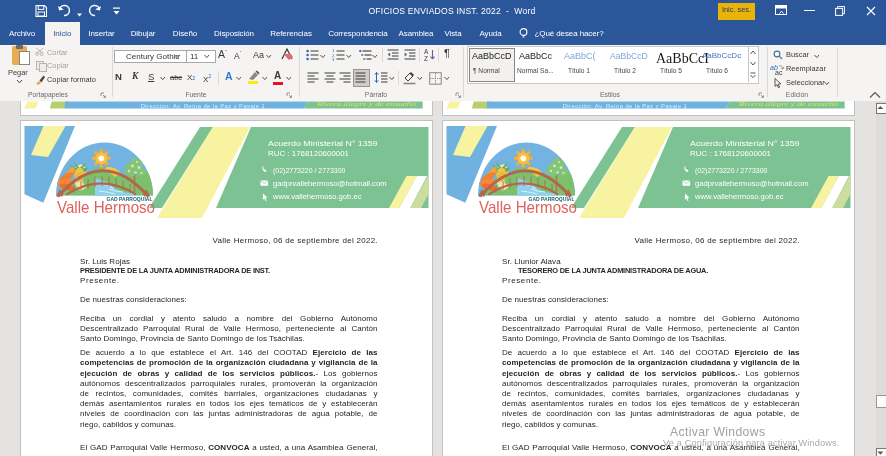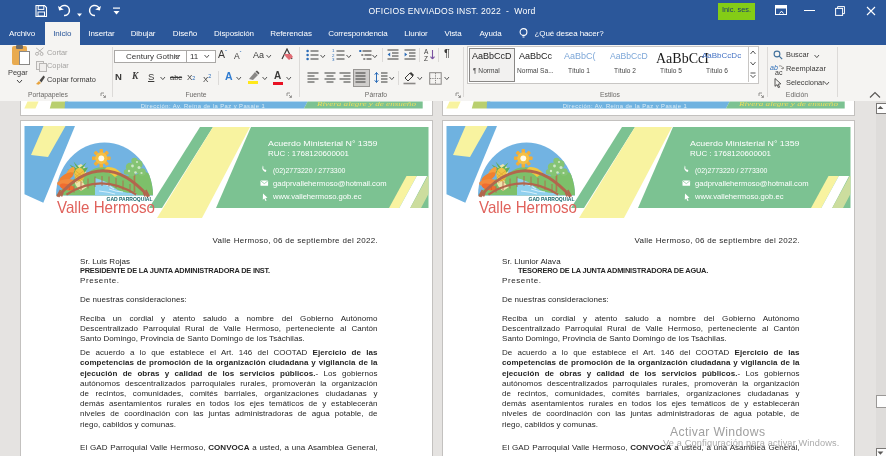--- a/index.html
+++ b/index.html
@@ -38,21 +38,21 @@
 </svg>
 <svg class="abs" style="left:87px;top:4px" width="16" height="14" viewBox="0 0 16 14">
  <path d="M12.5 5.5 A5 5 0 1 0 8 11.5" fill="none" stroke="#fff" stroke-width="1.5"></path>
  <path d="M14 2 L12.8 6.6 L8.2 5.4 Z" fill="#fff"></path>
 </svg>
 <svg class="abs" style="left:112px;top:7px" width="10" height="9" viewBox="0 0 10 9">
  <rect x="1" y="0.5" width="7" height="1.2" fill="#fff"></rect>
  <path d="M1.5 4 l6 0 l-3 3.4 z" fill="#fff"></path>
 </svg>
 <div class="abs" style="left:312px;top:5.5px;width:280px;text-align:center;color:#fff;font-size:8.6px;letter-spacing:0.2px;">OFICIOS ENVIADOS INST. 2022&nbsp; -&nbsp; Word</div>
-<div class="abs" style="left:718px;top:3px;width:37px;height:17px;background:#84cc16;text-align:center;font-size:7.4px;color:#1e3c6e;line-height:13px;">Inic. ses.</div>
+<div class="abs" style="left:718px;top:3px;width:37px;height:17px;background:#eab308;text-align:center;font-size:7.4px;color:#1e3c6e;line-height:13px;">Inic. ses.</div>
 <svg class="abs" style="left:775px;top:5px" width="13" height="11" viewBox="0 0 13 11">
  <rect x="0.5" y="0.5" width="11" height="9" fill="none" stroke="#fff" stroke-width="1"></rect>
  <rect x="0.5" y="0.5" width="11" height="3" fill="#fff"></rect>
  <path d="M4.5 8.5 l2 -2.4 l2 2.4" fill="none" stroke="#fff" stroke-width="1"></path>
 </svg>
 <div class="abs" style="left:804px;top:1px;width:14px;height:18px;border-bottom:1.2px solid #fff;height:9px;width:11px;"></div>
 <svg class="abs" style="left:835px;top:6px" width="10" height="10" viewBox="0 0 10 10">
  <rect x="0.6" y="2.4" width="7" height="7" fill="none" stroke="#fff" stroke-width="1"></rect>
  <path d="M2.6 2.4 V0.6 H9.6 V7.6 H7.6" fill="none" stroke="#fff" stroke-width="1"></path>
 </svg>
@@ -61,21 +61,21 @@
 </svg>
 <div class="abs" id="tabrow"></div>
 <div class="tab" style="left:2px;width:40px;">Archivo</div>
 <div class="tab" style="left:44.7px;width:35.2px;background:#f5f4f2;color:#2b579a;">Inicio</div>
 <div class="tab" style="left:81px;width:41px;">Insertar</div>
 <div class="tab" style="left:123px;width:40px;">Dibujar</div>
 <div class="tab" style="left:165px;width:40px;">Diseño</div>
 <div class="tab" style="left:207px;width:54px;">Disposición</div>
 <div class="tab" style="left:264px;width:54px;">Referencias</div>
 <div class="tab" style="left:328px;width:60px;">Correspondencia</div>
-<div class="tab" style="left:394px;width:44px;">Llunior</div>
+<div class="tab" style="left:394px;width:44px;">Asamblea</div>
 <div class="tab" style="left:437px;width:32px;">Vista</div>
 <div class="tab" style="left:474px;width:33px;">Ayuda</div>
 <svg class="abs" style="left:518px;top:27px" width="11" height="13" viewBox="0 0 11 13">
  <circle cx="5.5" cy="5" r="3.4" fill="none" stroke="#fff" stroke-width="1.1"></circle>
  <path d="M4.2 8.4 h2.6 M4.5 10 h2" stroke="#fff" stroke-width="1"></path>
 </svg>
 <div class="tab" style="left:532px;width:74px;">¿Qué desea hacer?</div>
 <div class="abs" id="ribbon"></div>
 <div class="abs" style="left:0;top:45px;width:886px;height:56px;">
 

